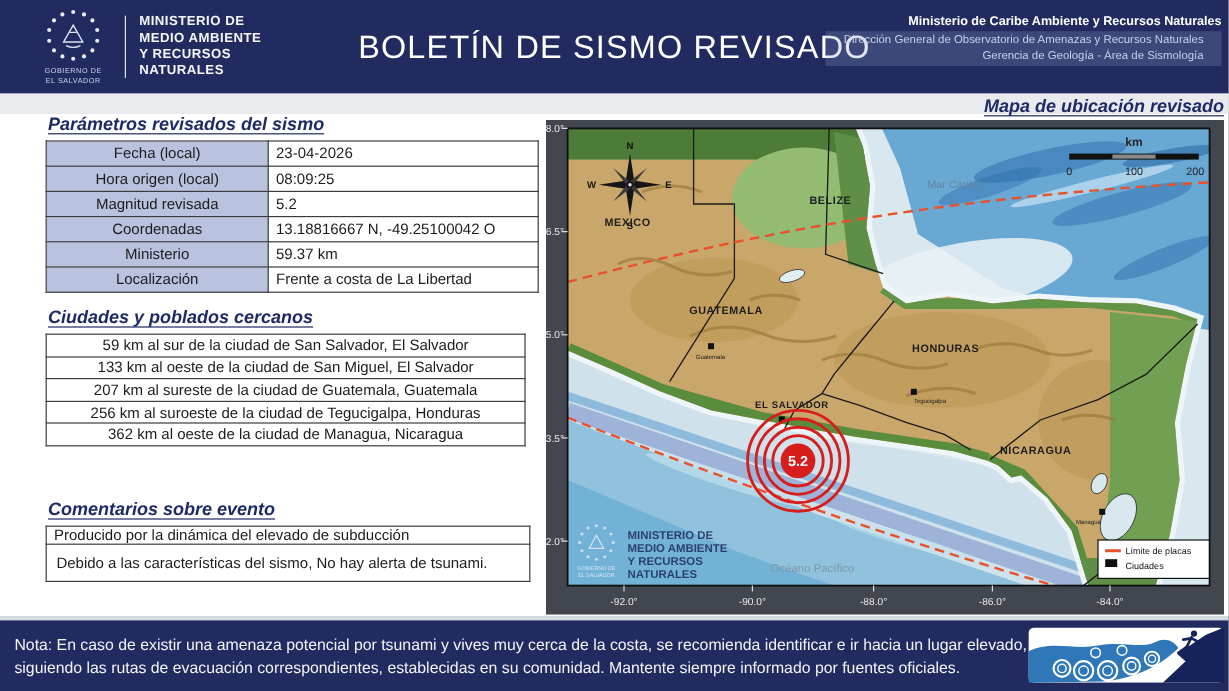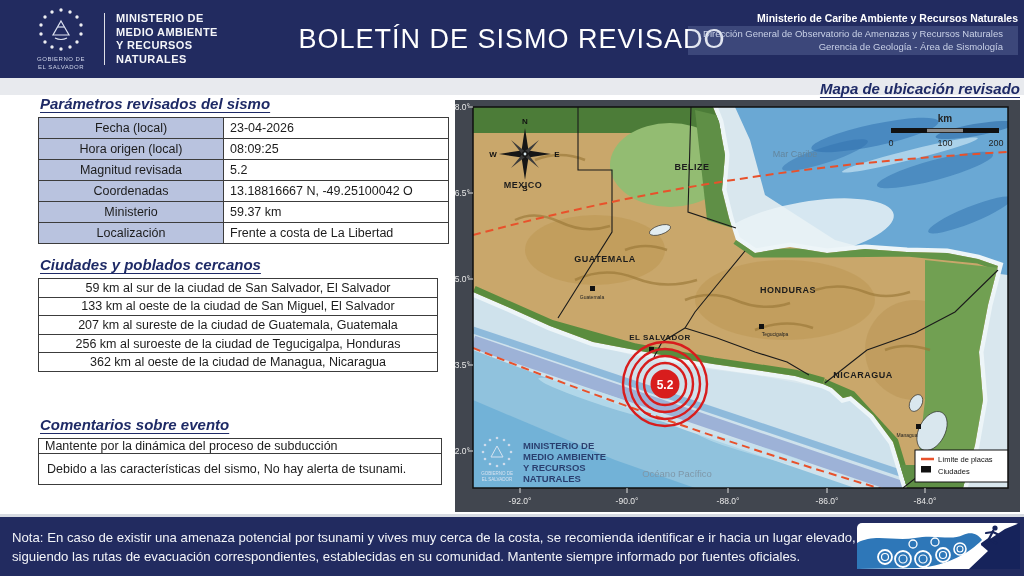--- a/index.html
+++ b/index.html
@@ -141,21 +141,21 @@
           <td>362 km al oeste de la ciudad de Managua, Nicaragua</td>
         </tr>
   </tbody>
     </table>
 
   <div class="sec-title" style="left:40px;top:416px">Comentarios sobre evento</div>
 
   <table class="box comments" style="left:38px;top:438px">
     <tbody>
         <tr>
-          <td>Mantente por la dinámica del proceso de subducción</td>
+          <td>Producido por la dinámica del elevado de subducción</td>
         </tr>
     <tr>
           <td style="padding:8px 8px">Debido a las características del sismo, No hay alerta de tsunami.</td>
         </tr>
   </tbody>
     </table>
 
   <div class="map-title">Mapa de ubicación revisado</div>
 
   <div class="map-panel">

